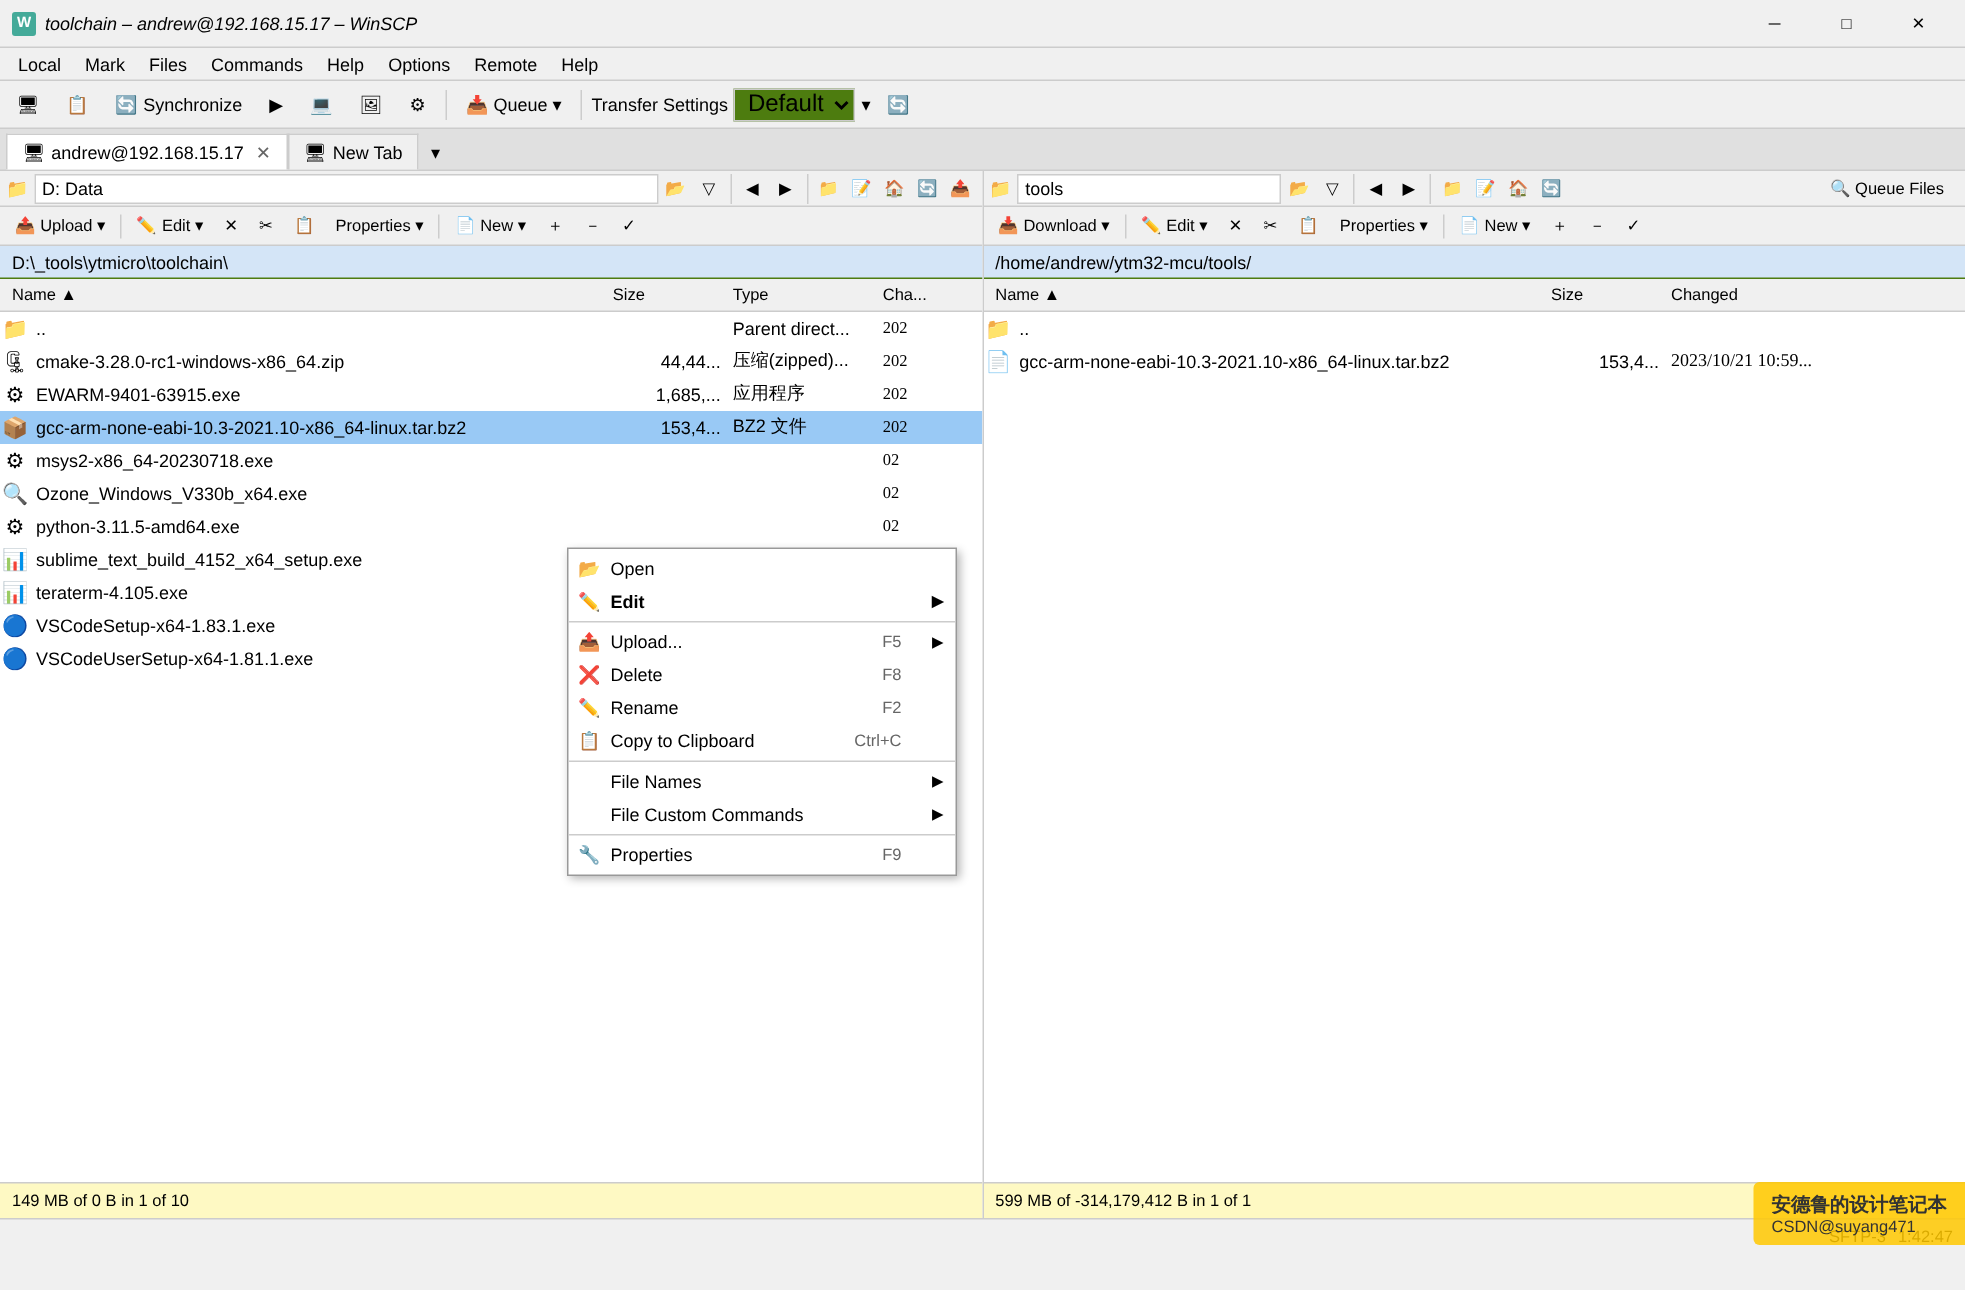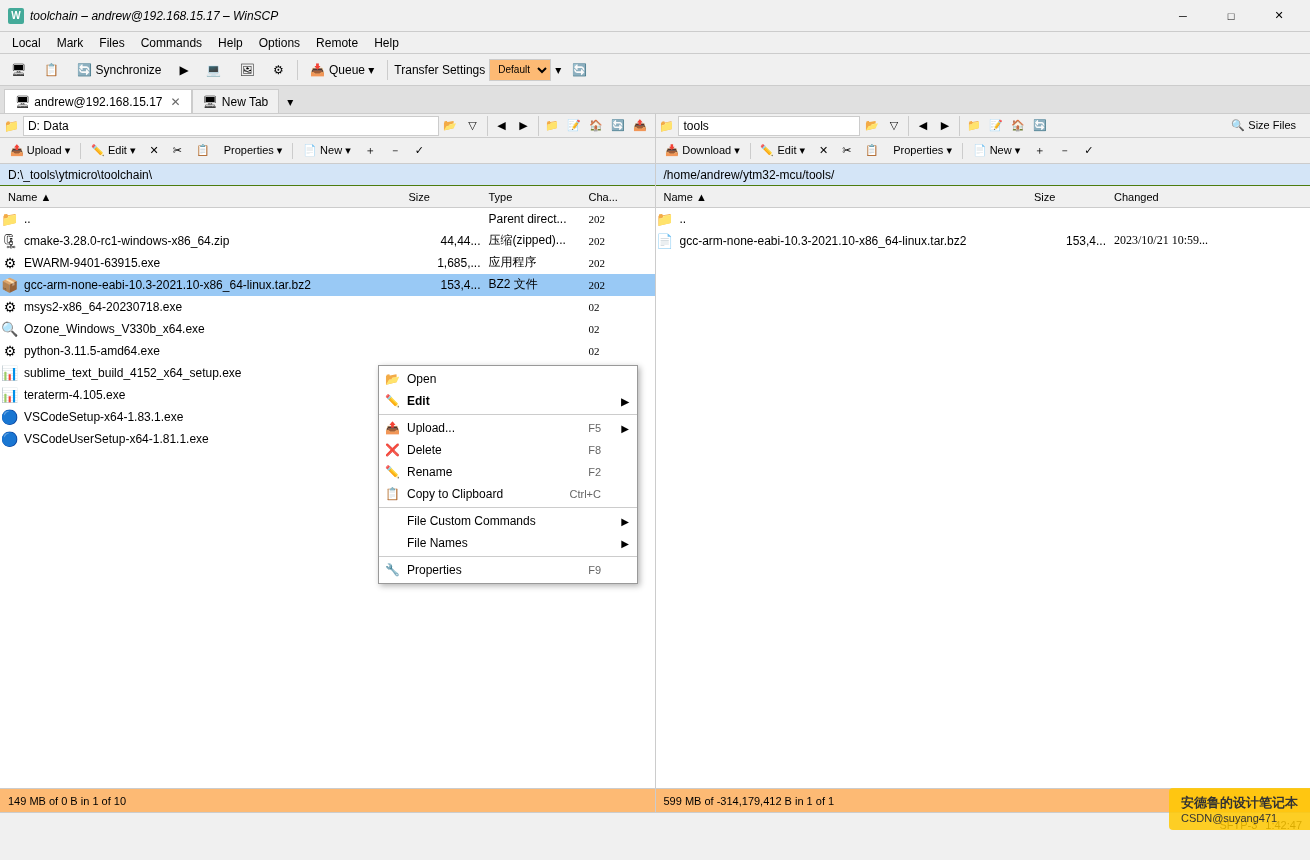--- a/index.html
+++ b/index.html
@@ -90,23 +90,24 @@
     }
     .toolbar-separator { width: 1px; height: 20px; background: #ccc; margin: 0 2px; }
     .transfer-settings {
       display: flex;
       align-items: center;
       gap: 4px;
     }
     .transfer-select {
       height: 22px;
       border: 1px solid #ccc;
-      background: #fdba74;
+      background: #4d7c0f;
       padding: 0 4px;
-      font-size: 10px;
+      font-size: 16px;
+      text-align: right;
     }
 
     
     .tab-bar {
       background: #e0e0e0;
       height: 28px;
       display: flex;
       align-items: flex-end;
       padding: 0 4px;
       border-bottom: 1px solid #ccc;
@@ -255,21 +256,21 @@
 
     .file-icon { width: 20px; height: 20px; display: flex; align-items: center; justify-content: center; font-size: 14px; }
     .file-name { flex: 1; padding: 0 4px; overflow: hidden; white-space: nowrap; text-overflow: ellipsis; font-size: 12px; }
     .file-size { width: 80px; padding: 0 4px; text-align: right; font-size: 12px; }
     .file-type { width: 100px; padding: 0 4px; font-size: 12px; overflow: hidden; white-space: nowrap; }
     .file-changed { width: 70px; padding: 0 4px; font-size: 11px; overflow: hidden; white-space: nowrap; font-family: Liberation Serif, serif; }
 
     
     .status-bar {
       height: 24px;
-      background: #fdba74;
+      background: #fef9c3;
       display: flex;
       align-items: center;
       padding: 0 8px;
       border-top: 1px solid #ccc;
       font-size: 11px;
     }
 
     
     .bottom-bar {
       height: 24px;
@@ -541,21 +542,21 @@
       <button class="addr-btn">▽</button>
       <div class="toolbar-separator"></div>
       <button class="addr-btn">◀</button>
       <button class="addr-btn">▶</button>
       <div class="toolbar-separator"></div>
       <button class="addr-btn">📁</button>
       <button class="addr-btn">📝</button>
       <button class="addr-btn">🏠</button>
       <button class="addr-btn">🔄</button>
       <span style="flex:1;"></span>
-      <button class="panel-btn" style="margin-right:4px;">🔍 Size Files</button>
+      <button class="panel-btn" style="margin-right:4px;">🔍 Queue Files</button>
     </div>
 
     <div class="panel-toolbar">
       <button class="panel-btn">📥 Download ▾</button>
       <div class="panel-separator"></div>
       <button class="panel-btn">✏️ Edit ▾</button>
       <button class="panel-btn">✕</button>
       <button class="panel-btn">✂</button>
       <button class="panel-btn">📋</button>
       <button class="panel-btn">Properties ▾</button>
@@ -629,24 +630,24 @@
         <span>Rename</span>
         <span class="shortcut">F2</span>
       </div>
       <div class="ctx-item">
         <span class="ctx-icon">📋</span>
         <span>Copy to Clipboard</span>
         <span class="shortcut">Ctrl+C</span>
       </div>
       <div class="ctx-separator"></div>
       <div class="ctx-item has-submenu">
+        <span>File Names</span>
+      </div>
+      <div class="ctx-item has-submenu">
         <span>File Custom Commands</span>
-      </div>
-      <div class="ctx-item has-submenu">
-        <span>File Names</span>
       </div>
       <div class="ctx-separator"></div>
       <div class="ctx-item">
         <span class="ctx-icon">🔧</span>
         <span>Properties</span>
         <span class="shortcut">F9</span>
       </div>
     </div>
 </div>
 

